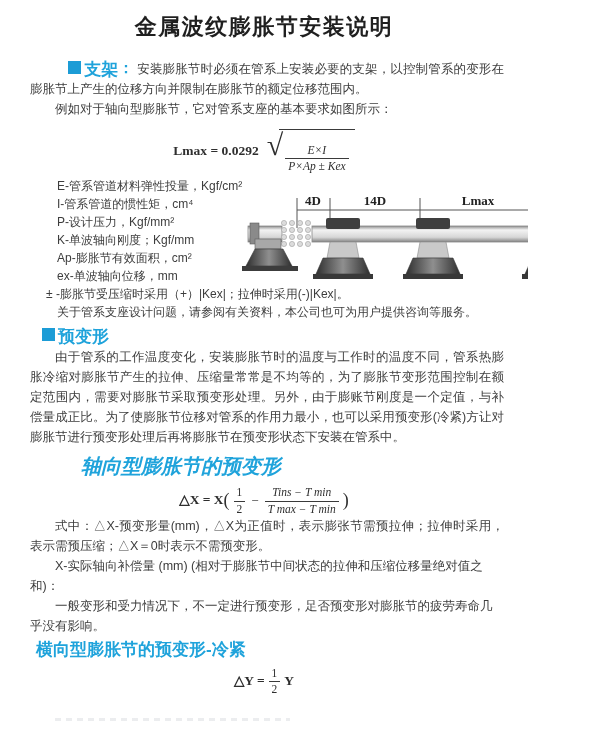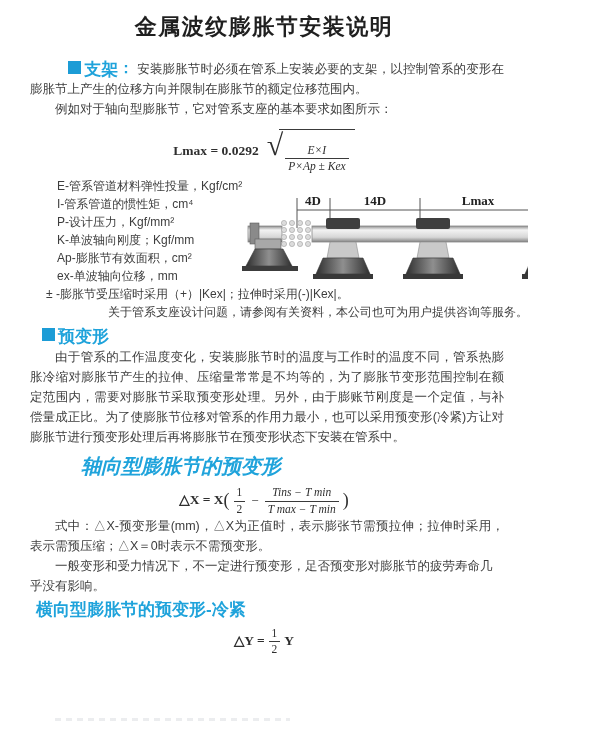--- a/index.html
+++ b/index.html
@@ -44,21 +44,21 @@
   .rad-box{border-top:1.5px solid #3a3a3a;display:inline-block;margin-left:-4px;padding:14px 6px 0;}
   .paren{font-size:18px;vertical-align:middle;font-family:"Liberation Serif",serif;}
   .minus{vertical-align:middle;font-size:13px;margin:0 2px;}
 
   
   .varlist{margin:4px 0 0 30px;font-size:12px;line-height:18px;}
   .vline{white-space:nowrap;}
   .v-shizhong{margin-left:10px;}
   .v-ind{margin-left:27px;}
   .v-pm{margin-left:16px;}
-  .v-svc{margin-left:27px;text-align:right;}
+  .v-svc{margin-left:27px;}
 
   
   .sub-heading{color:#1FA3DB;font-weight:bold;margin:0 0 2px 0;}
   .axial-h{font-size:20px;margin:6px 0 6px 81px;font-style:italic;}
   .lateral-h{font-size:17px;margin:2px 0 0 36px;}
 
   .temps{margin-left:55px;font-size:12.5px;line-height:19.5px;}
 
   
   .diagram{position:absolute;left:238px;top:190px;width:360px;height:100px;}
@@ -202,20 +202,21 @@
     </span>
     <span class="minus">−</span>
     <span class="frac it">
       <span class="top">Tins − T min</span>
       <span class="bot">T max − T min</span>
     </span>
     <span class="paren">)</span>
   </div>
 
   <p class="para indent just">式中：△X-预变形量(mm)，△X为正值时，表示膨张节需预拉伸；拉伸时采用，表示需预压缩；△X＝0时表示不需预变形。</p>
+  <p class="para indent">X-实际轴向补偿量 (mm) (相对于膨胀节中间状态的拉伸和压缩位移量绝对值之和)：</p>
 
 
   <p class="para indent">一般变形和受力情况下，不一定进行预变形，足否预变形对膨胀节的疲劳寿命几乎没有影响。</p>
 
   <h3 class="sub-heading lateral-h">横向型膨胀节的预变形-冷紧</h3>
 
   <div class="formula f3">
     <span class="f-lhs">△Y =</span>
     <span class="frac">
       <span class="top">1</span>

